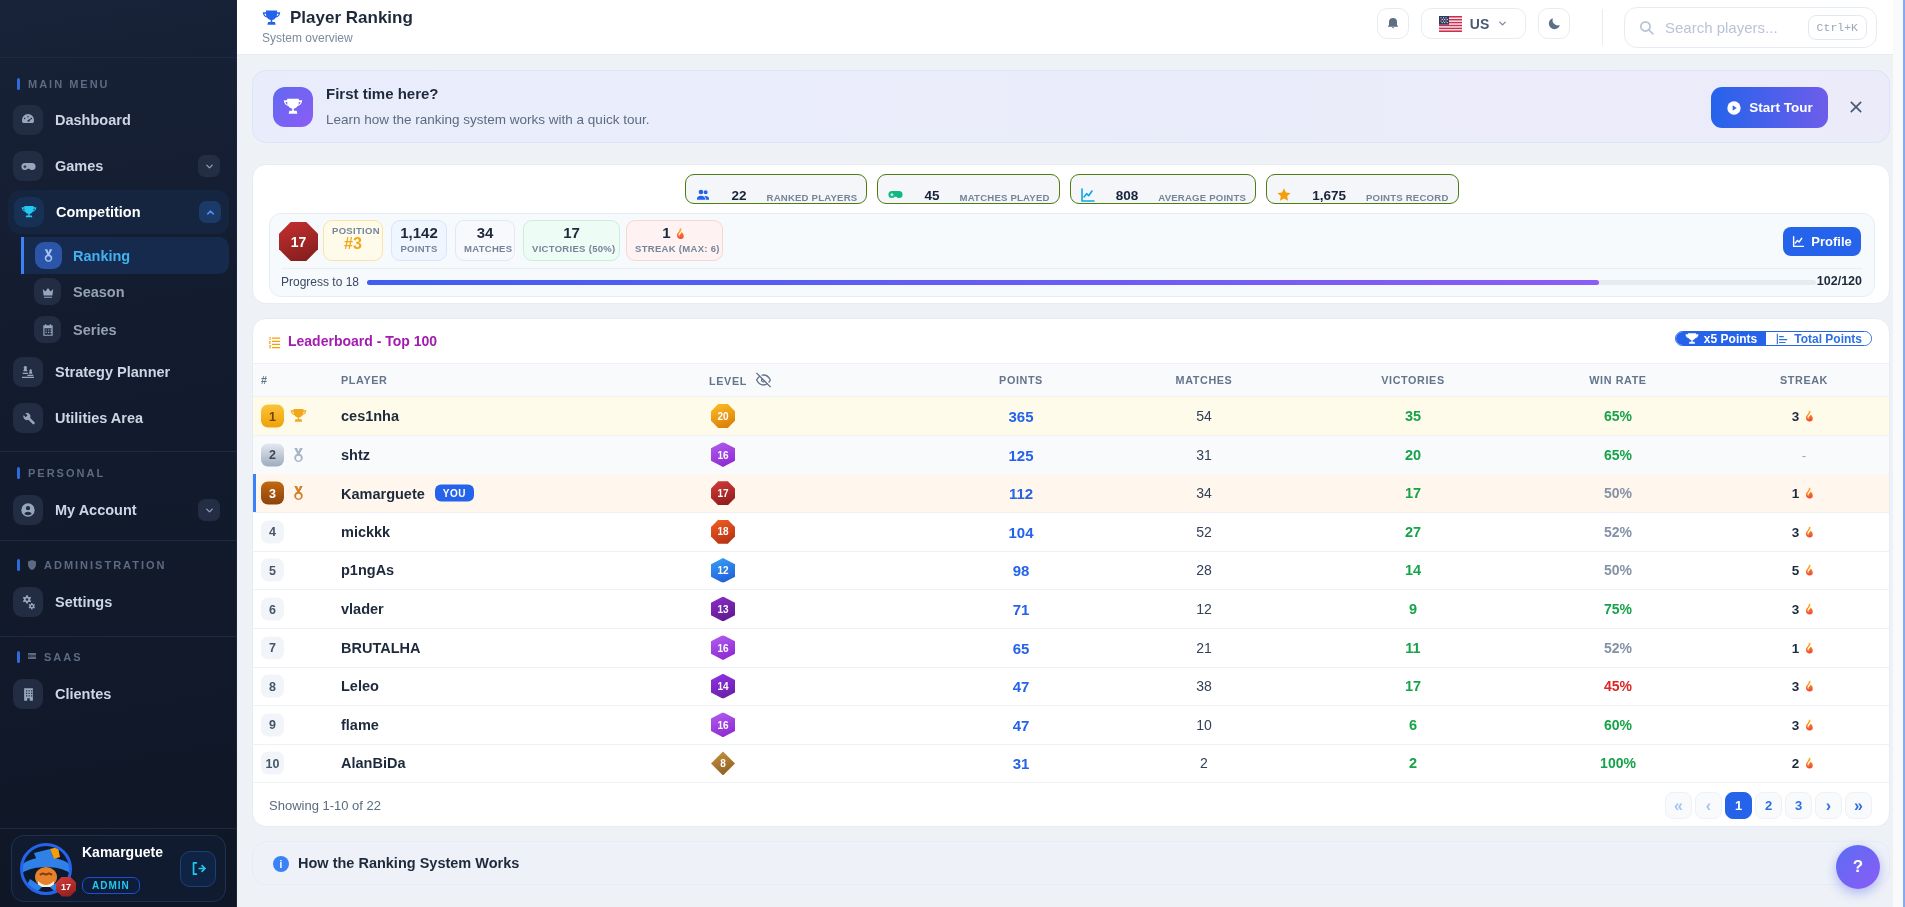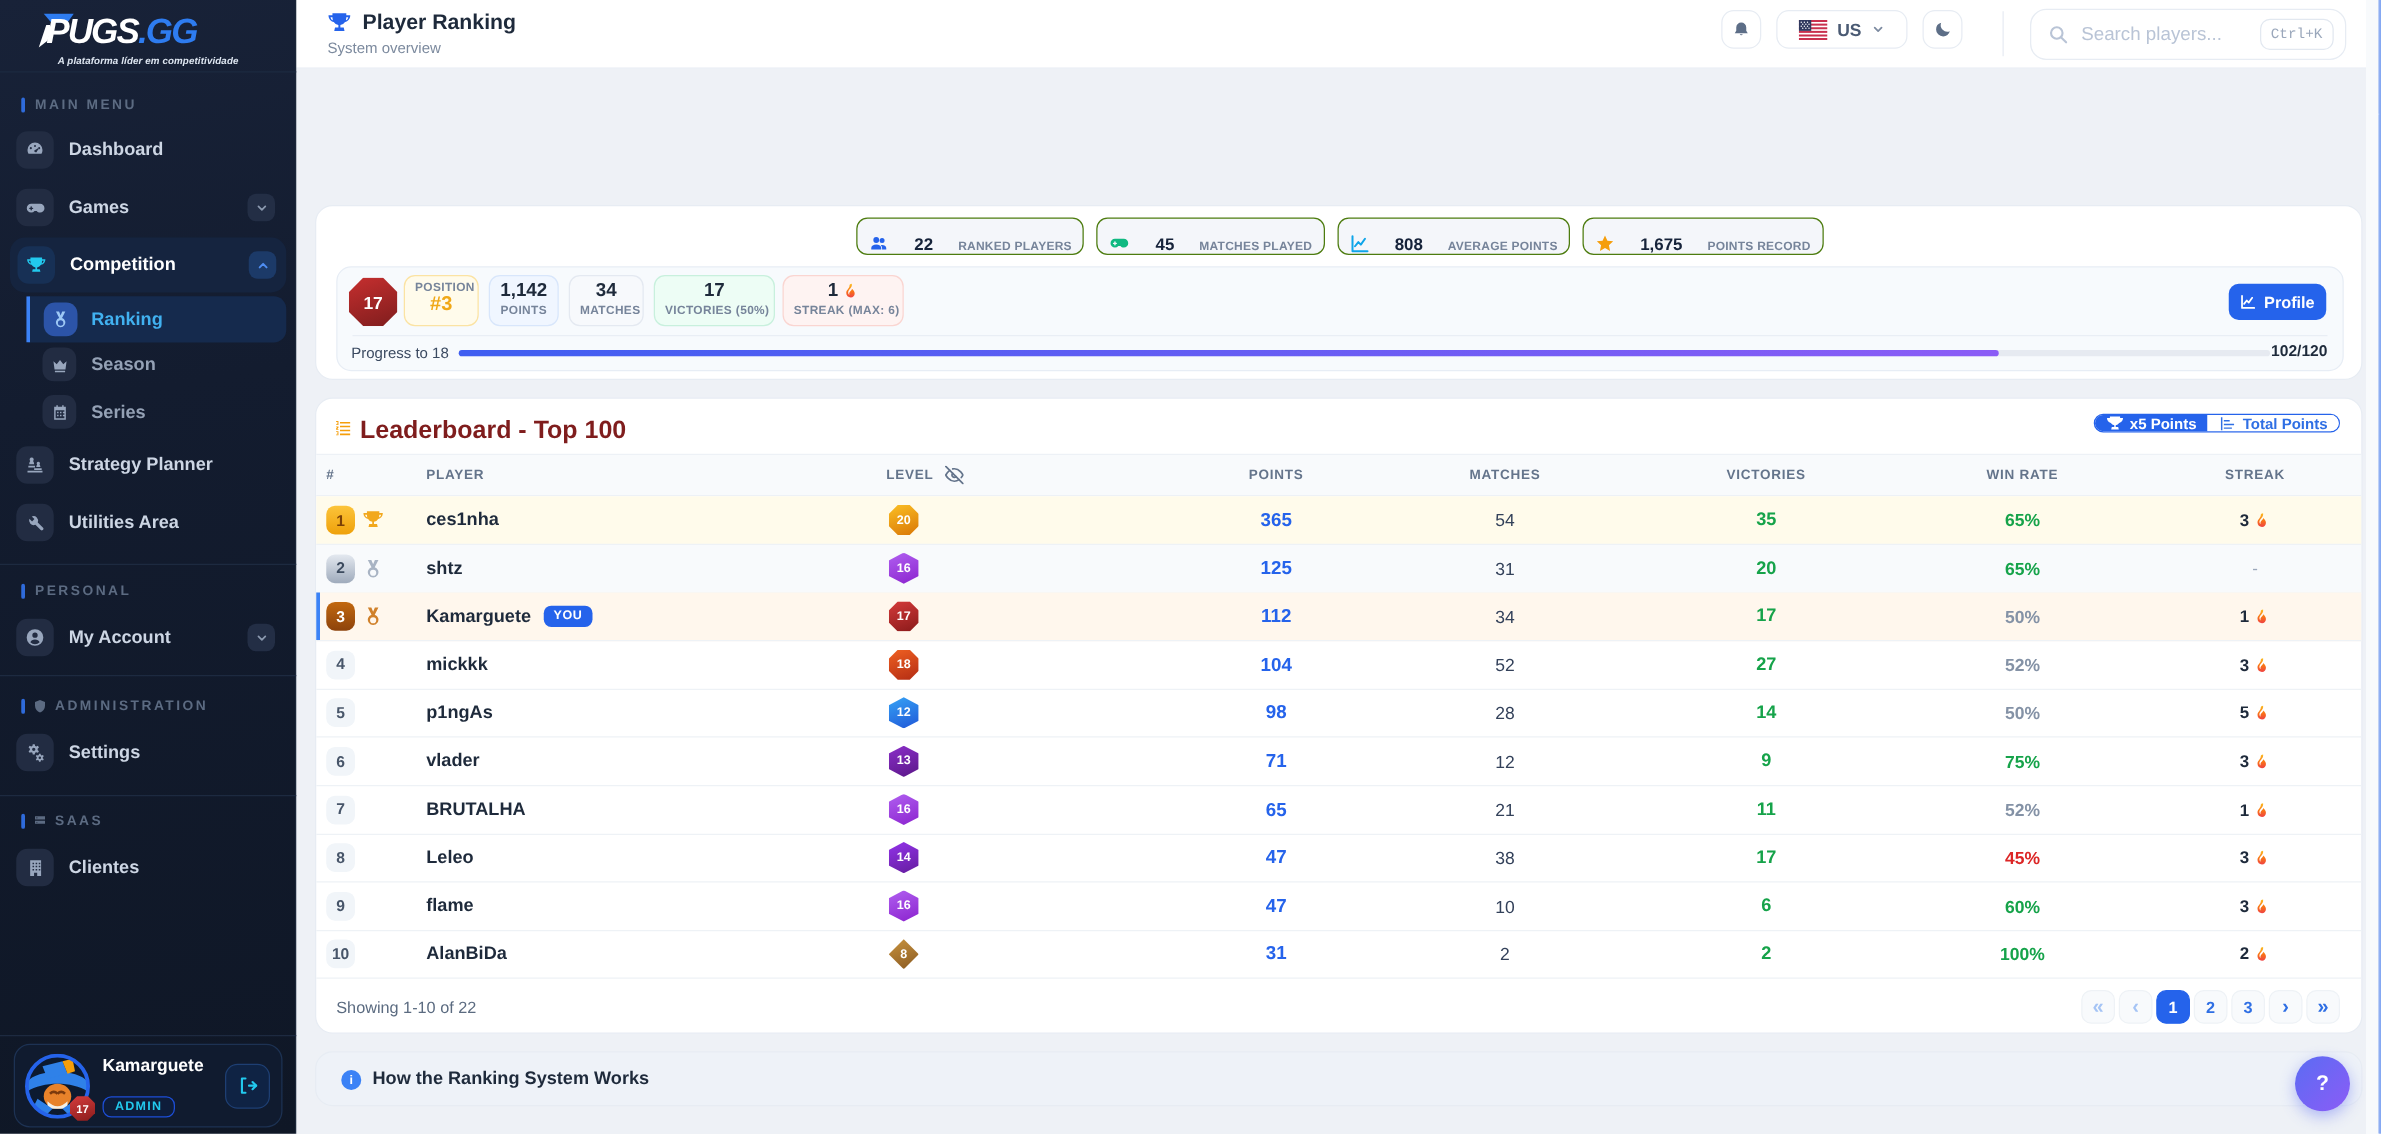--- a/index.html
+++ b/index.html
@@ -65,21 +65,21 @@
 .pchip .k{font-size:9.5px;font-weight:700;color:#76849a;letter-spacing:.3px;margin-top:2px;white-space:nowrap}
 #profileBtn{position:absolute;right:13px;top:13px;width:78px;height:29px;background:#2563eb;border-radius:8px;color:#fff;font-size:13px;font-weight:700;display:flex;align-items:center;justify-content:center;gap:6px}
 #me .hr{position:absolute;left:12px;right:12px;top:54px;border-top:1px solid #e9eef5}
 #me .pl{position:absolute;left:11px;top:61px;font-size:12px;color:#3b4a61}
 #me .track{position:absolute;left:97px;top:66px;width:1449px;height:5px;border-radius:3px;background:#e6eaf1}
 #me .fill{width:85%;height:5px;border-radius:3px;background:linear-gradient(90deg,#3f5ef1,#8b5cf6)}
 #me .pv{position:absolute;right:12px;top:60px;font-size:12.5px;font-weight:700;color:#1e2a3b}
 
 #board{top:318px;height:509px}
 #bhead{position:absolute;left:0;top:0;width:100%;height:45px;border-bottom:1px solid #edf1f6}
-#bhead .bt{position:absolute;left:35px;top:14px;font-size:20px;font-weight:700;color:#7f1d1d}
+#bhead .bt{position:absolute;left:35px;top:14px;font-size:14px;font-weight:700;color:#a21caf}
 #toggle{position:absolute;right:17px;top:12px;height:15px;display:flex;border:1px solid #2563eb;border-radius:8px;overflow:hidden}
 #toggle .tg1{background:#2563eb;color:#fff;display:flex;align-items:center;gap:5px;padding:0 9px;font-size:12px;font-weight:700}
 #toggle .tg2{background:#fff;color:#2f6fe4;display:flex;align-items:center;gap:5px;padding:0 9px;font-size:12px;font-weight:700}
 #thead{position:absolute;left:0;top:45px;width:100%;height:33px;background:#f8fafc;border-bottom:1px solid #edf1f6}
 .hc{position:absolute;top:50%;transform:translateY(-50%);font-size:10.8px;font-weight:700;color:#64748b;letter-spacing:.6px}
 .row{position:absolute;left:0;width:100%;height:39px;border-bottom:1px solid #eef2f6}
 .cell{position:absolute;top:50%;transform:translateY(-50%)}
 .c-level{left:410px;width:120px;text-align:center;display:flex;justify-content:center}
 .c-pts{left:698px;width:140px;text-align:center;font-size:15px;font-weight:700;color:#2563eb}
 .c-mat{left:881px;width:140px;text-align:center;font-size:14px;color:#33415a}
@@ -101,28 +101,20 @@
 .pg.on{background:#2563eb;color:#fff;border-color:#2563eb}
 .pg.dim{color:#a5c4f5}
 
 #how{top:841px;height:44px;background:#eef2f8}
 #how .hic{position:absolute;left:20px;top:14px;width:16px;height:16px;border-radius:50%;background:#3b82f6;color:#fff;font-size:10px;font-weight:700;display:flex;align-items:center;justify-content:center}
 #how .ht{position:absolute;left:45px;top:13px;font-size:14.5px;font-weight:700;color:#1e2a3b}
 #fab{position:fixed;right:25px;bottom:18px;width:44px;height:44px;border-radius:50%;background:linear-gradient(135deg,#5b6cf3,#8b5cf6);display:flex;align-items:center;justify-content:center;color:#fff;font-size:17px;font-weight:700;box-shadow:0 4px 12px rgba(91,108,243,.45)}
 </style></head>
 <body>
 <div id="sidebar">
-  <div class="logo">
-    <svg width="186" height="29" viewBox="0 0 186 29">
-      <path d="M9 1 L33 1 L28 8 L15 8 Z" fill="#2e7cf0"></path>
-      <path d="M14 10 L11 10 L5 28 L12 22.5 L14 16 Z" fill="#ffffff"></path>
-      <text x="11" y="24" font-family="Liberation Sans,sans-serif" font-style="italic" font-weight="800" font-size="28" letter-spacing="-1.5" fill="#ffffff">PUGS<tspan fill="#2e7cf0">.GG</tspan></text>
-    </svg>
-    <div class="l2">A plataforma líder em competitividade</div>
-  </div>
   <div class="sep" style="top:57px"></div>
   <div class="slabel" style="top:78px"><span class="bar"></span>MAIN MENU</div>
 
   <div class="mitem" style="top:105px">
     <div class="micon">
         <svg width="16" height="16" viewBox="0 0 24 24" fill="#98a6bd">
           <path d="M12 3a9 9 0 0 0-9 9 9 9 0 0 0 1.2 4.5h15.6A9 9 0 0 0 21 12a9 9 0 0 0-9-9zm0 3a1.2 1.2 0 1 1 0 2.4A1.2 1.2 0 0 1 12 6zM7 8.5A1.2 1.2 0 1 1 7 11a1.2 1.2 0 0 1 0-2.5zm10 0a1.2 1.2 0 1 1 0 2.5 1.2 1.2 0 0 1 0-2.5zm-4.2 3.1 2.7-1.6c.5-.3 1 .3.7.8l-1.8 2.6a1.6 1.6 0 1 1-1.6-1.8z"></path>
         </svg>
       </div>
     <div class="mtext">Dashboard</div>
@@ -336,20 +328,36 @@
     <div id="srch">
       <svg width="17" height="17" viewBox="0 0 24 24" fill="none" stroke="#b9c4d6" stroke-width="2.4" stroke-linecap="round" style="margin-left:13px">
           <circle cx="10.5" cy="10.5" r="6.5"></circle>
           <path d="M15.5 15.5L21 21"></path>
         </svg>
       <span class="ph">Search players...</span>
       <span class="kbd">Ctrl+K</span>
     </div>
   </div>
 
+  <div id="banner">
+    <div class="ic">
+        <svg width="20" height="20" viewBox="0 0 24 24" fill="#fff">
+          <path d="M5 2h14v2h4c0 3.7-2.3 6.1-5.3 6.8A7 7 0 0 1 13 14v2.5h3.4l.8 3.5H6.8l.8-3.5H11V14a7 7 0 0 1-4.7-3.2C3.3 10.1 1 7.7 1 4h4V2zm-2 4c.3 1.5 1.2 2.6 2.4 3.2C5.2 8.2 5 7.1 5 6H3zm18 0h-2c0 1.1-.2 2.2-.4 3.2C19.8 8.6 20.7 7.5 21 6z"></path>
+        </svg>
+      </div>
+    <div class="b1">First time here?</div>
+    <div class="b2">Learn how the ranking system works with a quick tour.</div>
+    <div id="start"><svg width="16" height="16" viewBox="0 0 24 24">
+          <circle cx="12" cy="12" r="10" fill="#fff"></circle>
+          <path d="M10 8l6 4-6 4V8z" fill="#3b62ec"></path>
+        </svg>Start Tour</div>
+    <svg id="bx" viewBox="0 0 24 24" fill="none" stroke="#4a5a73" stroke-width="2.6" stroke-linecap="round">
+        <path d="M5 5l14 14M19 5L5 19"></path>
+      </svg>
+  </div>
 
   <div class="card" id="stats">
     <div id="chips">
       <div class="chip">
           <svg width="16" height="16" viewBox="0 0 24 24" fill="#2563eb">
             <path d="M9 11a3.5 3.5 0 1 0 0-7 3.5 3.5 0 0 0 0 7zm7 0a3 3 0 1 0 0-6 3 3 0 0 0 0 6zm-7 2c-3.3 0-6 1.8-6 4v2h12v-2c0-2.2-2.7-4-6-4zm7 .5c-.6 0-1.2.1-1.7.2 1 .9 1.7 2 1.7 3.3v2h5v-2c0-2-2.3-3.5-5-3.5z"></path>
           </svg>
           <b>22</b>
           <span>RANKED PLAYERS</span>
         </div>

